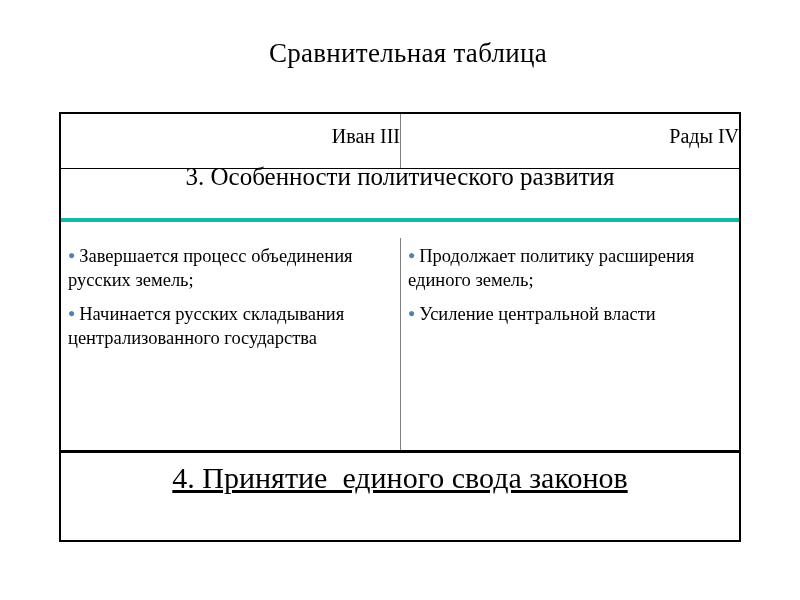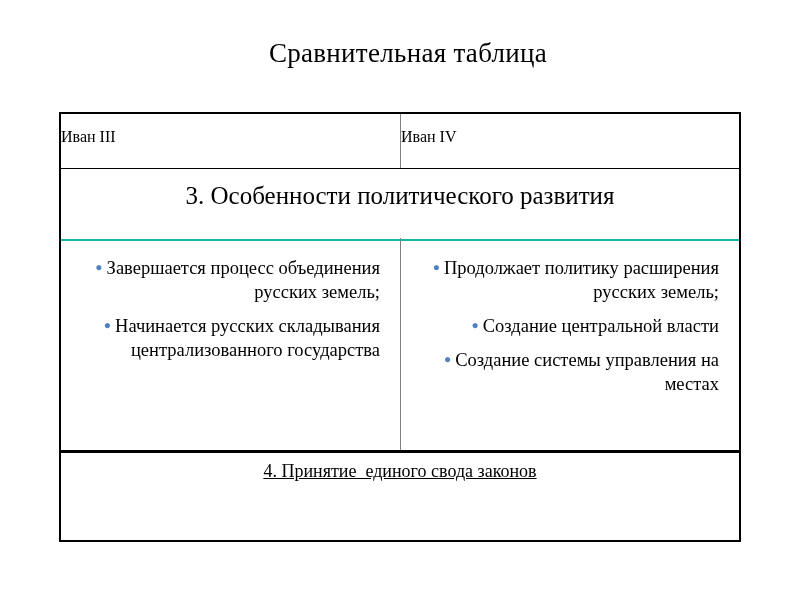--- a/index.html
+++ b/index.html
@@ -4,56 +4,55 @@
 <style>
   html, body { margin:0; padding:0; background:#ffffff; }
   body { width:800px; height:600px; position:relative; overflow:hidden;
          font-family:"Liberation Serif", "DejaVu Serif", serif; color:#000; }
   .title { position:absolute; left:0; width:768px; top:38px; text-align:center;
            font-size:27px; letter-spacing:0.3px;padding-left:24px; }
   .tbl { position:absolute; left:59px; top:112px; width:682px; height:430px;
          border:2px solid #000; box-sizing:border-box; }
   .row { position:absolute; left:0; right:0; box-sizing:border-box; }
   .r1 { top:0; height:55px; border-bottom:1px solid #000; }
-  .r2 { top:58px; height:69px; border-bottom:2px solid #14b8a6; }
+  .r2 { top:39px; height:69px; border-bottom:4px solid #14b8a6; }
   .r3 { top:124px; height:215px; border-bottom:3px solid #000; }
   .r4 { top:339px; bottom:0; }
   .col { position:absolute; top:0; bottom:0; box-sizing:border-box; }
   .c1 { left:0; width:340px; border-right:1px solid #808080; }
   .c2 { left:340px; right:0; }
-  .hdr { text-align:left; font-size:16px; line-height:45px; }
+  .hdr { text-align:right; font-size:20px; line-height:45px; }
   .sect { text-align:center; font-size:25px; padding-top:10px; }
-  .sect4 { text-align:center; font-size:18px; padding-top:8px; }
+  .sect4 { text-align:center; font-size:30px; padding-top:8px; }
   .sect4 span { text-decoration:underline; }
-  ul { list-style:none; margin:12px; padding:5px 8px 0 7px;text-align:right; }
+  ul { list-style:none; margin:0; padding:5px 8px 0 7px; }
   li { font-size:18.5px; line-height:24px; margin-bottom:9px; }
   .bullet { color:#4f81bd; font-size:12px; vertical-align:3px; margin-right:4px; }
 </style>
 </head>
 <body>
 
 <div class="title">Сравнительная таблица</div>
 
 <div class="tbl">
   <div class="row r1">
     <div class="col c1 hdr">Иван III</div>
-    <div class="col c2 hdr">Иван IV</div>
+    <div class="col c2 hdr">Рады IV</div>
   </div>
   <div class="row r2 sect">3. Особенности политического развития</div>
   <div class="row r3">
     <div class="col c1">
       <ul>
         <li><span class="bullet">●</span><span>Завершается процесс объединения русских земель;</span></li>
         <li><span class="bullet">●</span><span>Начинается русских складывания централизованного государства</span></li>
       </ul>
     </div>
     <div class="col c2">
       <ul>
-        <li><span class="bullet">●</span><span>Продолжает политику расширения русских земель;</span></li>
-        <li><span class="bullet">●</span><span>Создание центральной власти</span></li>
-        <li><span class="bullet">●</span><span>Создание системы управления на местах</span></li>
+        <li><span class="bullet">●</span><span>Продолжает политику расширения единого земель;</span></li>
+        <li><span class="bullet">●</span><span>Усиление центральной власти</span></li>
       </ul>
     </div>
   </div>
   <div class="row r4 sect4">
     <span style="white-space:pre">4. Принятие  единого свода законов</span>
   </div>
 </div>
 
 </body></html>

